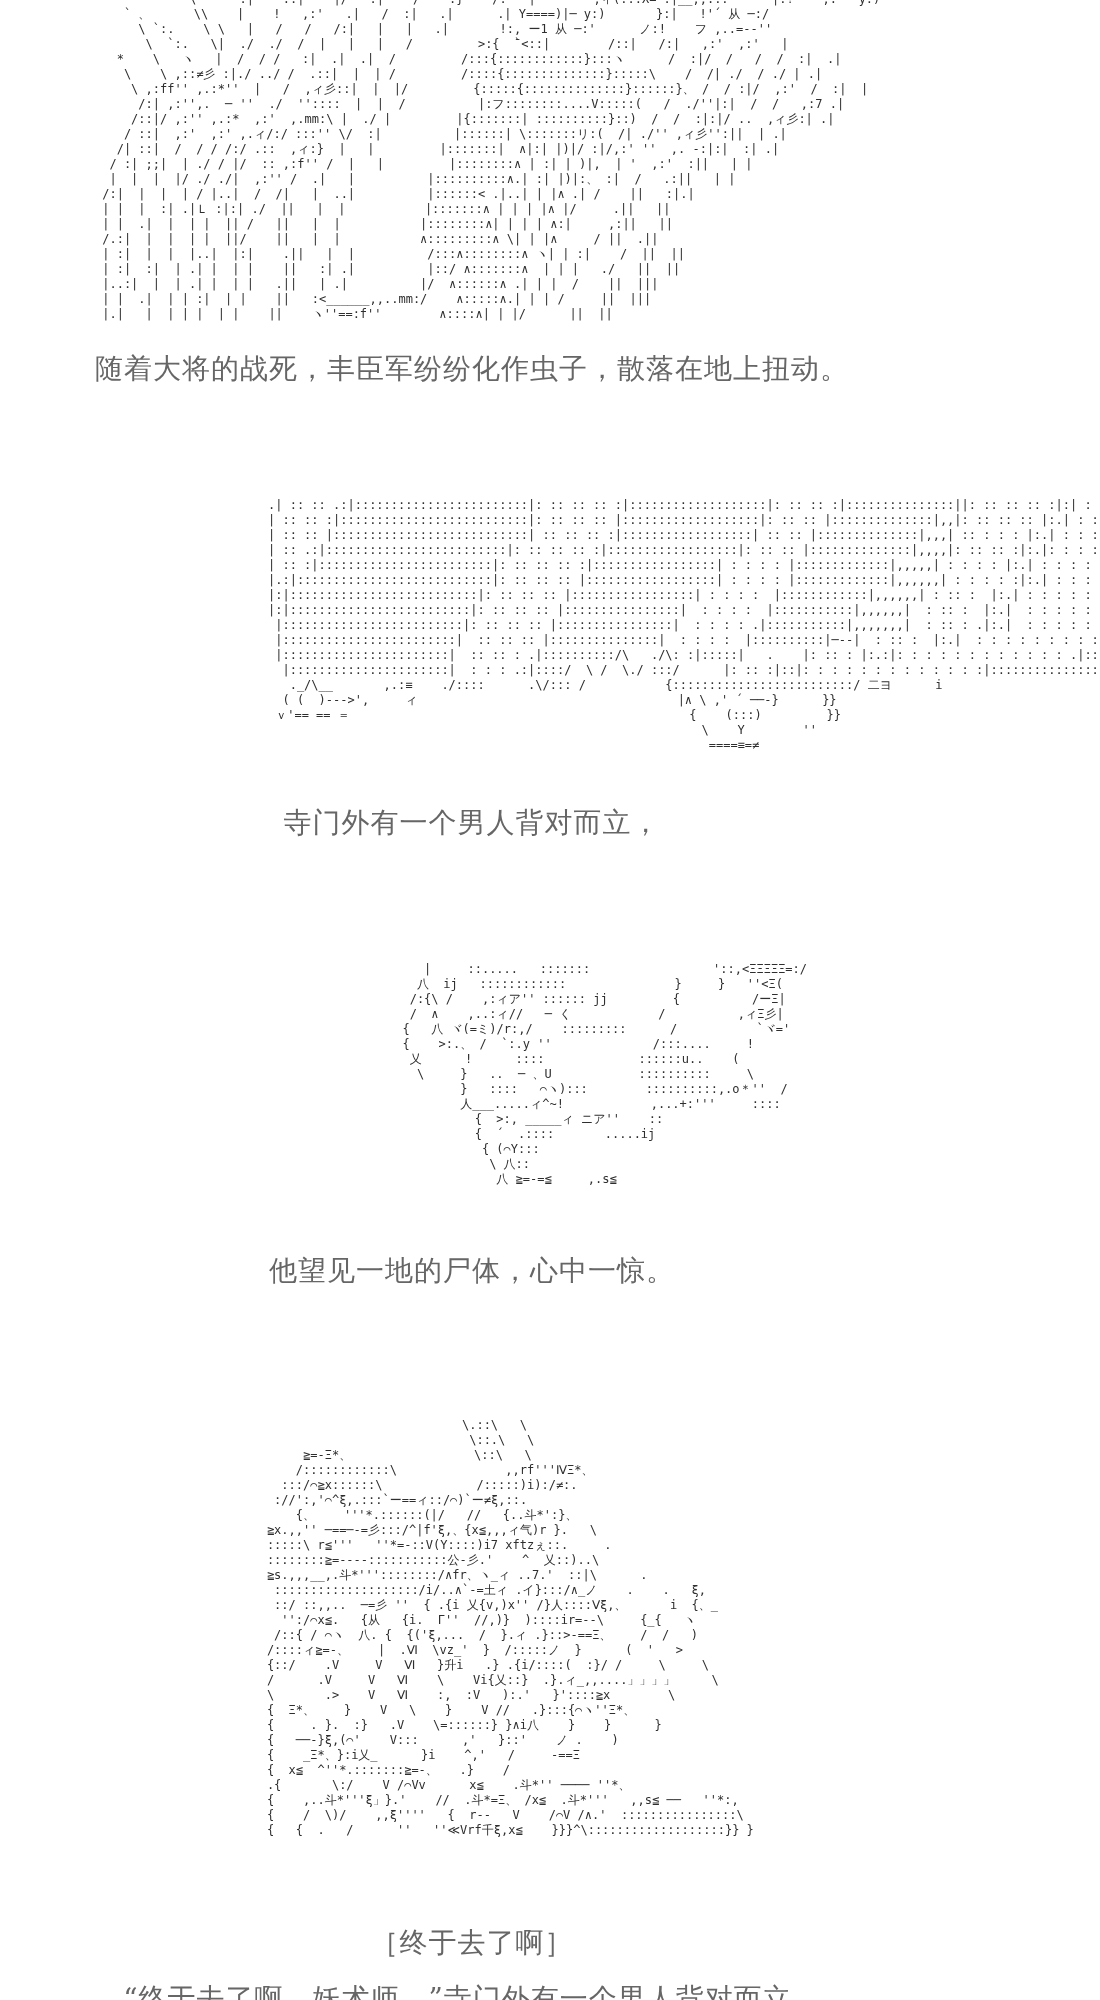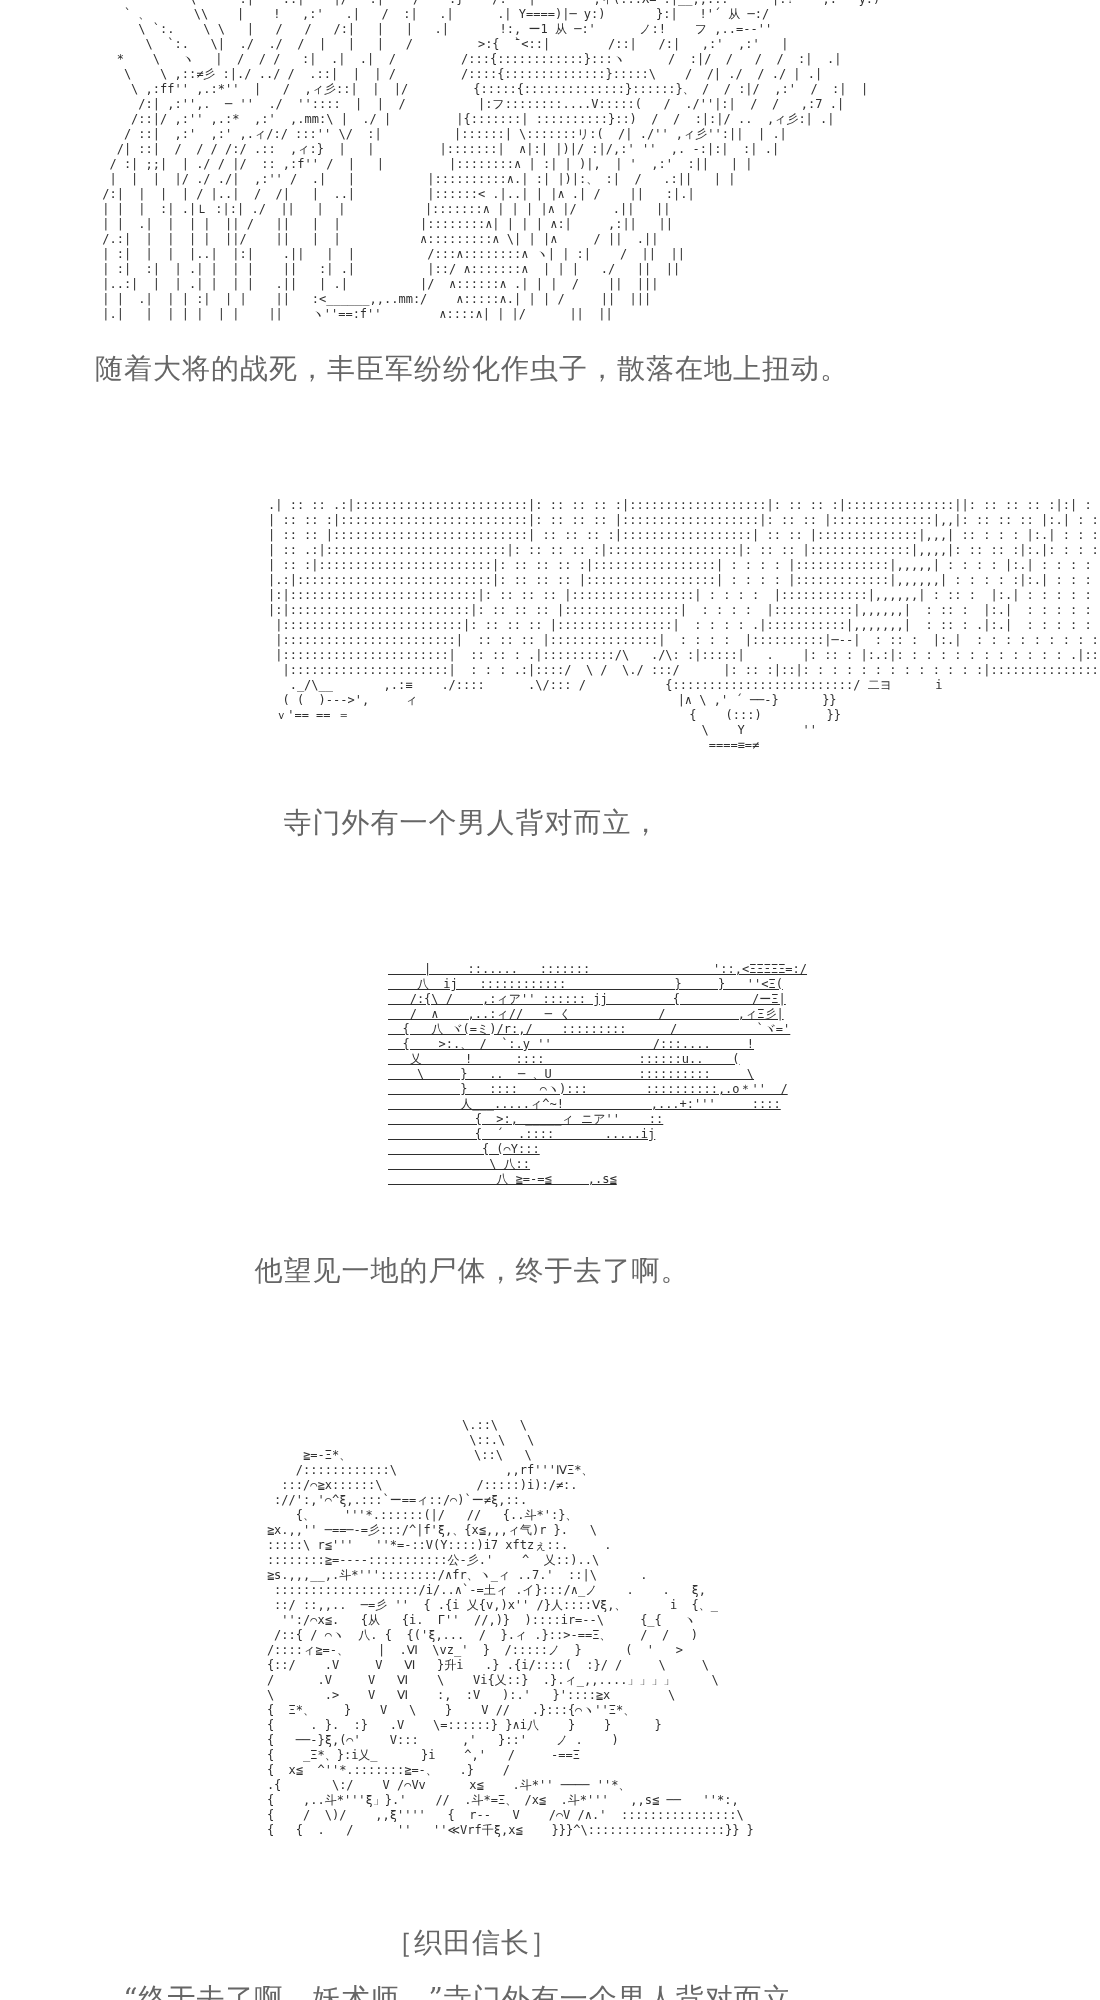--- a/index.html
+++ b/index.html
@@ -78,37 +78,37 @@
  |:::::::::::::::::::::::|  :: :: : .|::::::::::/\   ./\: :|:::::|   .    |: :: : |:.:|: : : : : : : : : : : : .|:::::::::::::::|
   |::::::::::::::::::::::|  : : : .:|::::/  \ /  \./ :::/      |: :: :|::|: : : : : : : : : : : : :|::::::::::::::::|
    ._/\__       ,.:≡    ./::::      .\/::: /           {:::::::::::::::::::::::::/ 二ヨ      i
   ( (  )---&gt;',     ィ                                    |∧ \ ,' ´ ──-}      }}
  ｖ'== == ＝                                               {    (:::)         }}
                                                             \    Y        ''
                                                              ====≡=≠</pre>
 
   <div class="caption" style="top:806px;">寺门外有一个男人背对而立，</div>
 
-  <pre class="aa" style="left:388px; top:962px;text-decoration:underline;">     |     ::.....   :::::::                 '::,&lt;ΞΞΞΞΞ=:/
+  <pre class="aa" style="left:388px; top:962px;">     |     ::.....   :::::::                 '::,&lt;ΞΞΞΞΞ=:/
     八  ij   ::::::::::::               }     }   ''&lt;Ξ(
    /:{\ /    ,:ィア'' :::::: jj         {          /ーΞ|
    /  ∧    ,..:ィ//   ─ く            /          ,ィΞ彡|
   {   八 ヾ(=ミ)/r:,/    :::::::::      /           `ヾ='
   {    &gt;:.、 /  `:.y ''              /:::....     !
    乂      !      ::::             ::::::u..    (
     \     }   ..  ─ 、U            ::::::::::     \
           }   ::::   ⌒ヽ):::        ::::::::::,.o＊''  /
           人___.....ィ^~!            ,...+:'''     ::::
             {  &gt;:, _____ィ ニア''    ::
             {  ´  .::::       .....ij
              { (⌒Y:::
               \ 八::
                八 ≧=-=≦     ,.s≦</pre>
 
-  <div class="caption" style="top:1254px;">他望见一地的尸体，终于去了啊。</div>
+  <div class="caption" style="top:1254px;">他望见一地的尸体，心中一惊。</div>
 
   <pre class="aa" style="left:238px; top:1418px;">                               \.::\   \
                                 \::.\   \
          ≧=-Ξ*、                 \::\   \
         /::::::::::::\               ,,rf'''ⅣΞ*、
       :::/⌒≧x::::::\             /:::::)i):/≠:.
      ://':,'⌒^ξ,.:::`ー==ィ::/⌒)`ー≠ξ,::.
         {、    '''*.::::::(|/   //   {..斗*':}、
     ≧x.,,'' ─==─-=彡:::/^|f'ξ,、{x≦,,,ィ气)r }.   \
     :::::\ r≦'''   ''*=-::V(Y::::)i7 xftzぇ::.     .
@@ -125,17 +125,17 @@
     {  Ξ*、    }    V   \    }    V //   .}:::{⌒ヽ''Ξ*、
     {     . }.  :}   .V    \=::::::} }∧i八    }    }      }
     {   ──-}ξ,(⌒'    V:::      ,'   }::'    ノ .    )
     {    _Ξ*、}:i乂_      }i    ^,'   /     -==Ξ
     {  x≦  ^''*.:::::::≧=-、   .}    /
     .{       \:/    V /⌒Vv      x≦    .斗*'' ──── ''*、
     {    ,..斗*'''ξ」}.'    //  .斗*=Ξ、 /x≦  .斗*'''   ,,s≦ ──   ''*:,
     {    /  \)/    ,,ξ''''   {  r--   V    /⌒V /∧.'  ::::::::::::::::\
     {   {  .   /      ''   ''≪Vrf千ξ,x≦    }}}^\:::::::::::::::::::}} }</pre>
 
-  <div class="caption" style="top:1926px;">［织田信长］</div>
+  <div class="caption" style="top:1926px;">［终于去了啊］</div>
 
   <div class="caption" style="top:1982px;">“终于去了啊，妖术师。”寺门外有一个男人背对而立。</div>
 
 </div>
 
 </body></html>

